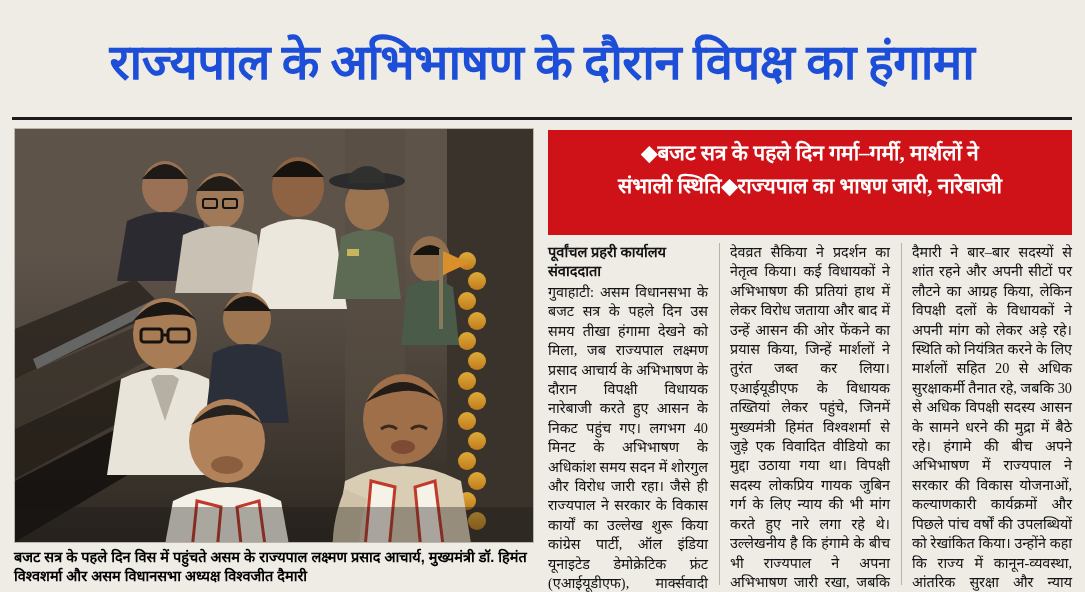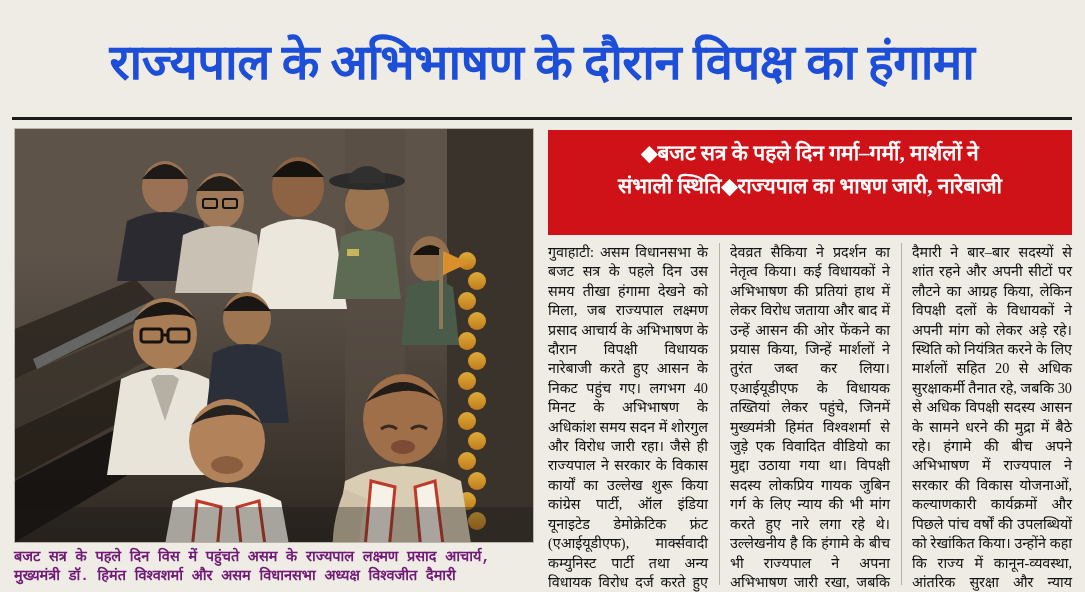--- a/index.html
+++ b/index.html
@@ -53,25 +53,25 @@
     box-sizing: border-box;
     background: #4a4139;
   }
   .photo svg { display:block; }
 
   .photo-caption {
     position: absolute;
     left: 14px;
     top: 548px;
     width: 520px;
-    font-family: Liberation Mono, monospace;
+    font-family: Liberation Sans, sans-serif;
     font-weight: bold;
     font-size: 14.5px;
     line-height: 19px;
-    color: #701a75;
+    color: #000000;
   }
 
   
   .subhead {
     position: absolute;
     left: 548px;
     top: 130px;
     width: 524px;
     height: 105px;
     background: #cf1118;
@@ -249,20 +249,24 @@
 
   <div class="photo-caption">बजट सत्र के पहले दिन विस में पहुंचते असम के राज्यपाल लक्ष्मण प्रसाद आचार्य, मुख्यमंत्री डॉ. हिमंत विश्वशर्मा और असम विधानसभा अध्यक्ष विश्वजीत दैमारी</div>
 
   <div class="subhead">
     <span>◆</span><span>बजट सत्र के पहले दिन गर्मा–गर्मी, मार्शलों ने</span><br>
     <span>संभाली स्थिति</span><span>◆</span><span>राज्यपाल का भाषण जारी, नारेबाजी</span><br>
   </div>
 
   <div class="cols">
     <div class="col c1">
+      <div class="byline">
+        <div>पूर्वांचल प्रहरी कार्यालय</div>
+        <div>संवाददाता</div>
+      </div>
       <span class="dateline">गुवाहाटी:</span><span> असम विधानसभा के बजट सत्र के पहले दिन उस समय तीखा हंगामा देखने को मिला, जब राज्यपाल लक्ष्मण प्रसाद आचार्य के अभिभाषण के दौरान विपक्षी विधायक नारेबाजी करते हुए आसन के निकट पहुंच गए। लगभग 40 मिनट के अभिभाषण के अधिकांश समय सदन में शोरगुल और विरोध जारी रहा। जैसे ही राज्यपाल ने सरकार के विकास कार्यों का उल्लेख शुरू किया कांग्रेस पार्टी, ऑल इंडिया यूनाइटेड डेमोक्रेटिक फ्रंट (एआईयूडीएफ), मार्क्सवादी कम्युनिस्ट पार्टी तथा अन्य विधायक विरोध दर्ज करते हुए आसन के पास आ गए। सदन में नेता- प्रतिपक्ष</span>
     </div>
     <div class="col c2">
       <span>देवव्रत सैकिया ने प्रदर्शन का नेतृत्व किया। कई विधायकों ने अभिभाषण की प्रतियां हाथ में लेकर विरोध जताया और बाद में उन्हें आसन की ओर फेंकने का प्रयास किया, जिन्हें मार्शलों ने तुरंत जब्त कर लिया। एआईयूडीएफ के विधायक तख्तियां लेकर पहुंचे, जिनमें मुख्यमंत्री हिमंत विश्वशर्मा से जुड़े एक विवादित वीडियो का मुद्दा उठाया गया था। विपक्षी सदस्य लोकप्रिय गायक जुबिन गर्ग के लिए न्याय की भी मांग करते हुए नारे लगा रहे थे। उल्लेखनीय है कि हंगामे के बीच भी राज्यपाल ने अपना अभिभाषण जारी रखा, जबकि सत्ता पक्ष के सदस्यों ने विकास कार्यों के उल्लेख पर मेज थपथपाकर उनका समर्थन जताया। विधानसभा के अध्यक्ष विश्वजीत</span>
     </div>
     <div class="col c3">
       <span>दैमारी ने बार–बार सदस्यों से शांत रहने और अपनी सीटों पर लौटने का आग्रह किया, लेकिन विपक्षी दलों के विधायकों ने अपनी मांग को लेकर अड़े रहे। स्थिति को नियंत्रित करने के लिए मार्शलों सहित 20 से अधिक सुरक्षाकर्मी तैनात रहे, जबकि 30 से अधिक विपक्षी सदस्य आसन के सामने धरने की मुद्रा में बैठे रहे। हंगामे की बीच अपने अभिभाषण में राज्यपाल ने सरकार की विकास योजनाओं, कल्याणकारी कार्यक्रमों और पिछले पांच वर्षों की उपलब्धियों को रेखांकित किया। उन्होंने कहा कि राज्य में कानून-व्यवस्था, आंतरिक सुरक्षा और न्याय व्यवस्था में उल्लेखनीय सुधार हुआ है </span>
     </div>
   </div>
 

